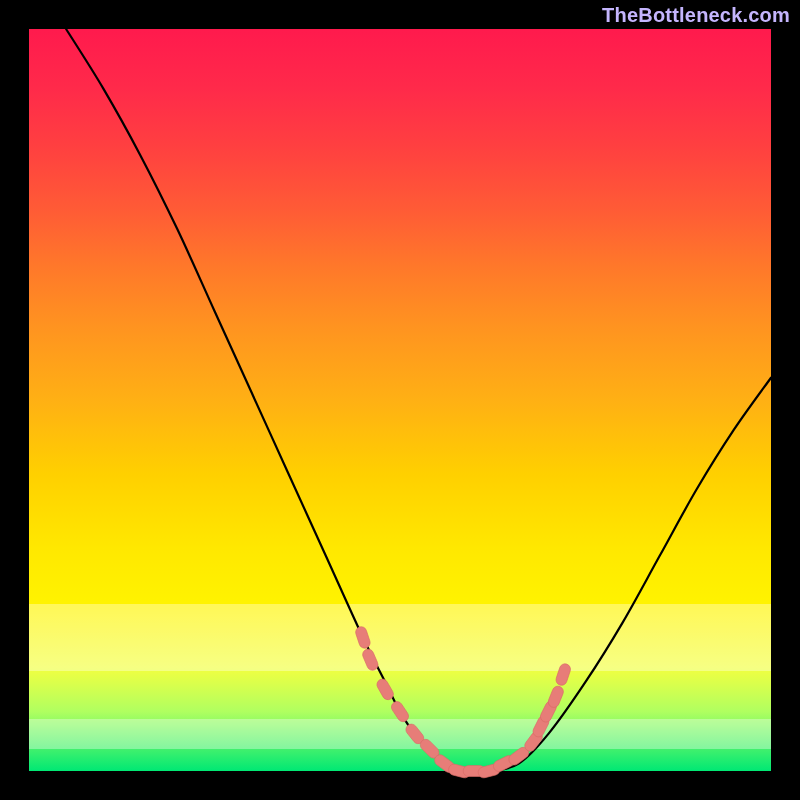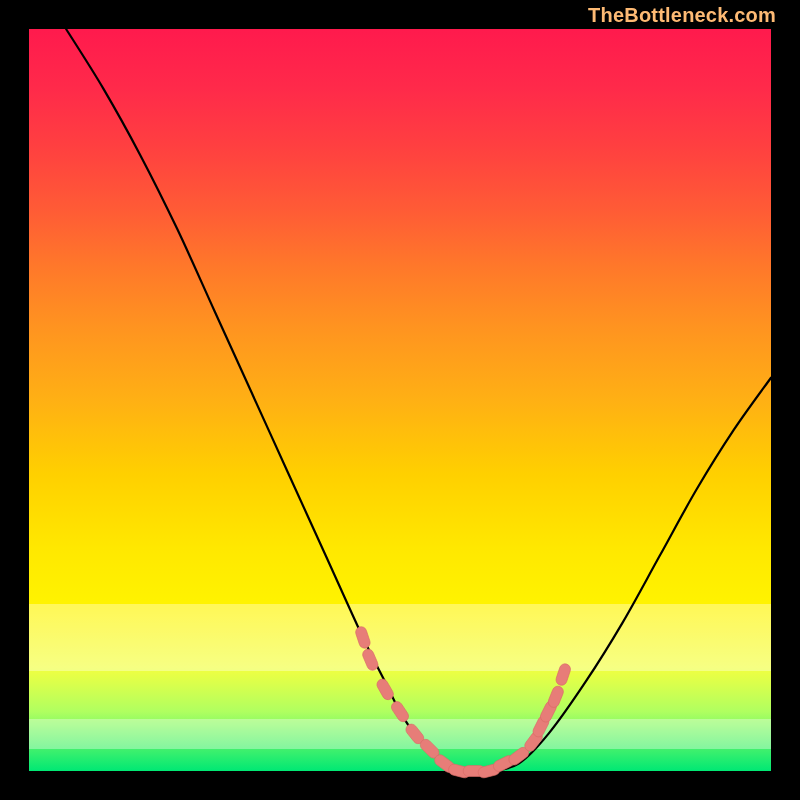--- a/index.html
+++ b/index.html
@@ -33,25 +33,25 @@
   }
   .pale-band {
     position: absolute;
     left: 0;
     width: 100%;
     background: rgba(255,255,255,0.35);
   }
   .watermark {
     position: absolute;
     top: 4px;
-    right: 24px;
+    right: 10px;
     font-family: Arial, Helvetica, sans-serif;
     font-size: 20px;
     font-weight: 600;
-    color: #fdba74;
+    color: #c4b5fd;
     letter-spacing: 0.2px;
   }
   svg { position: absolute; left: 0; top: 0; }
 </style>
 </head>
 <body>
 
 <div class="stage">
 
   <div class="plot">

